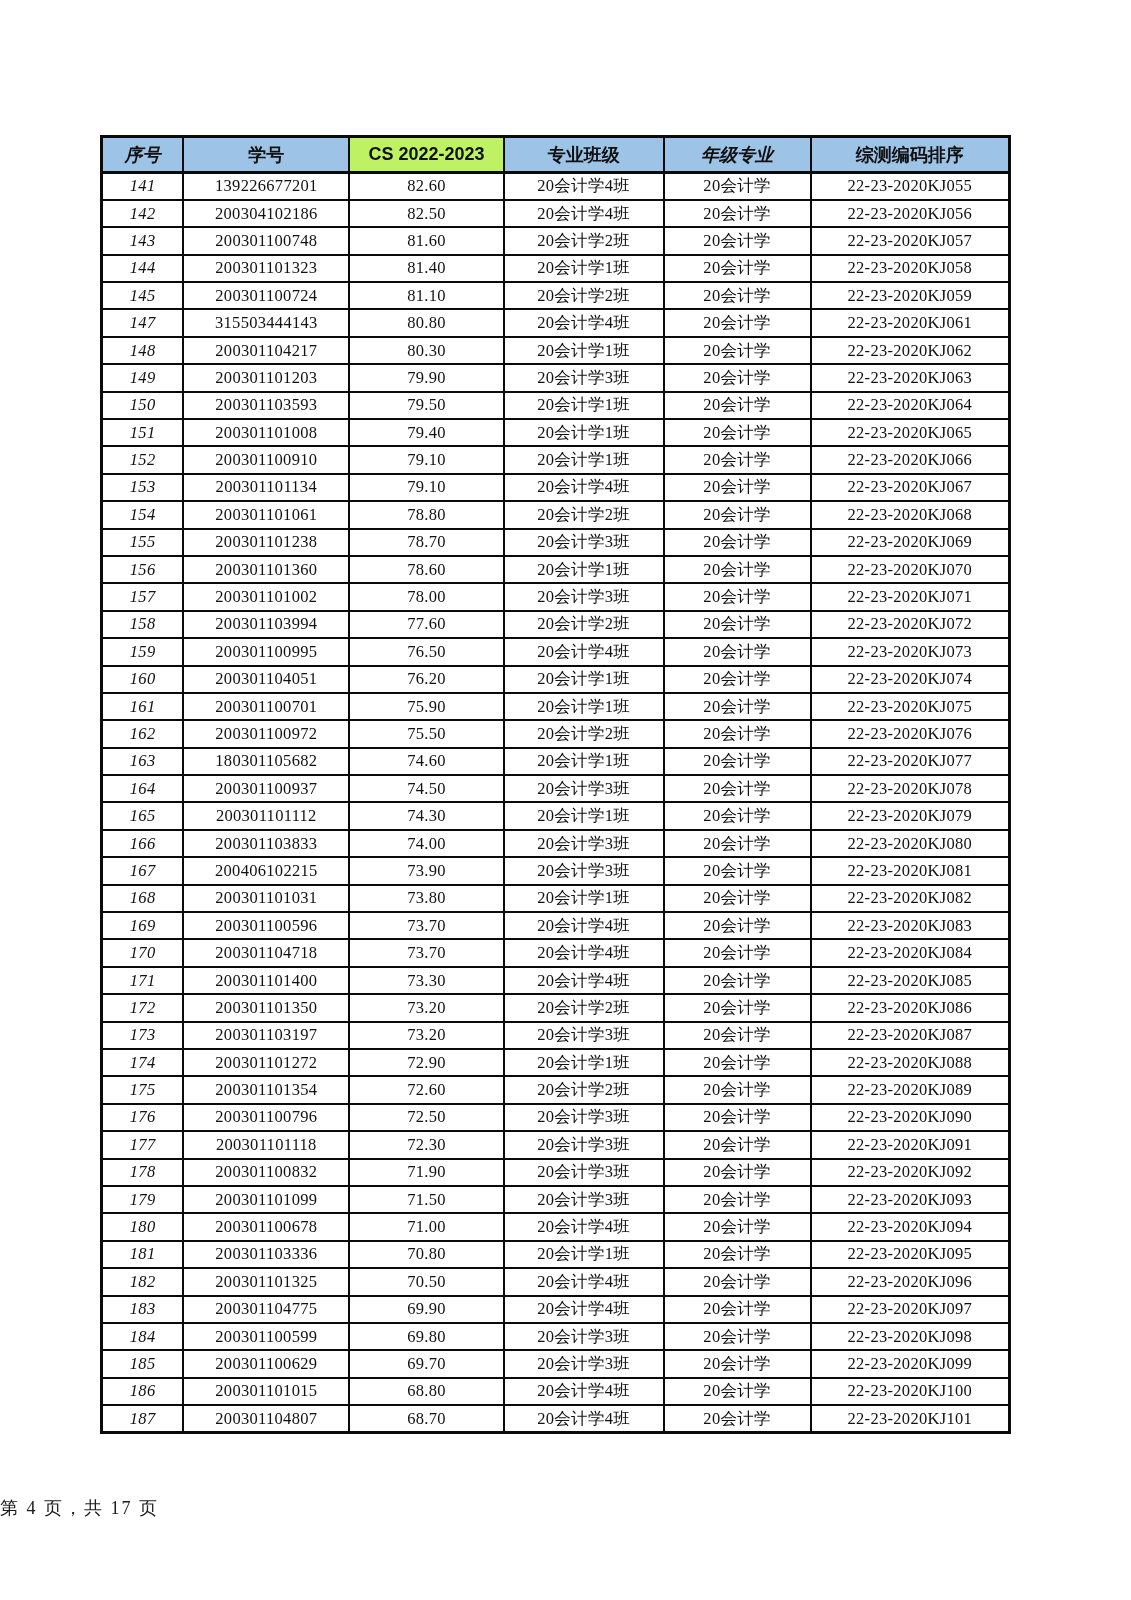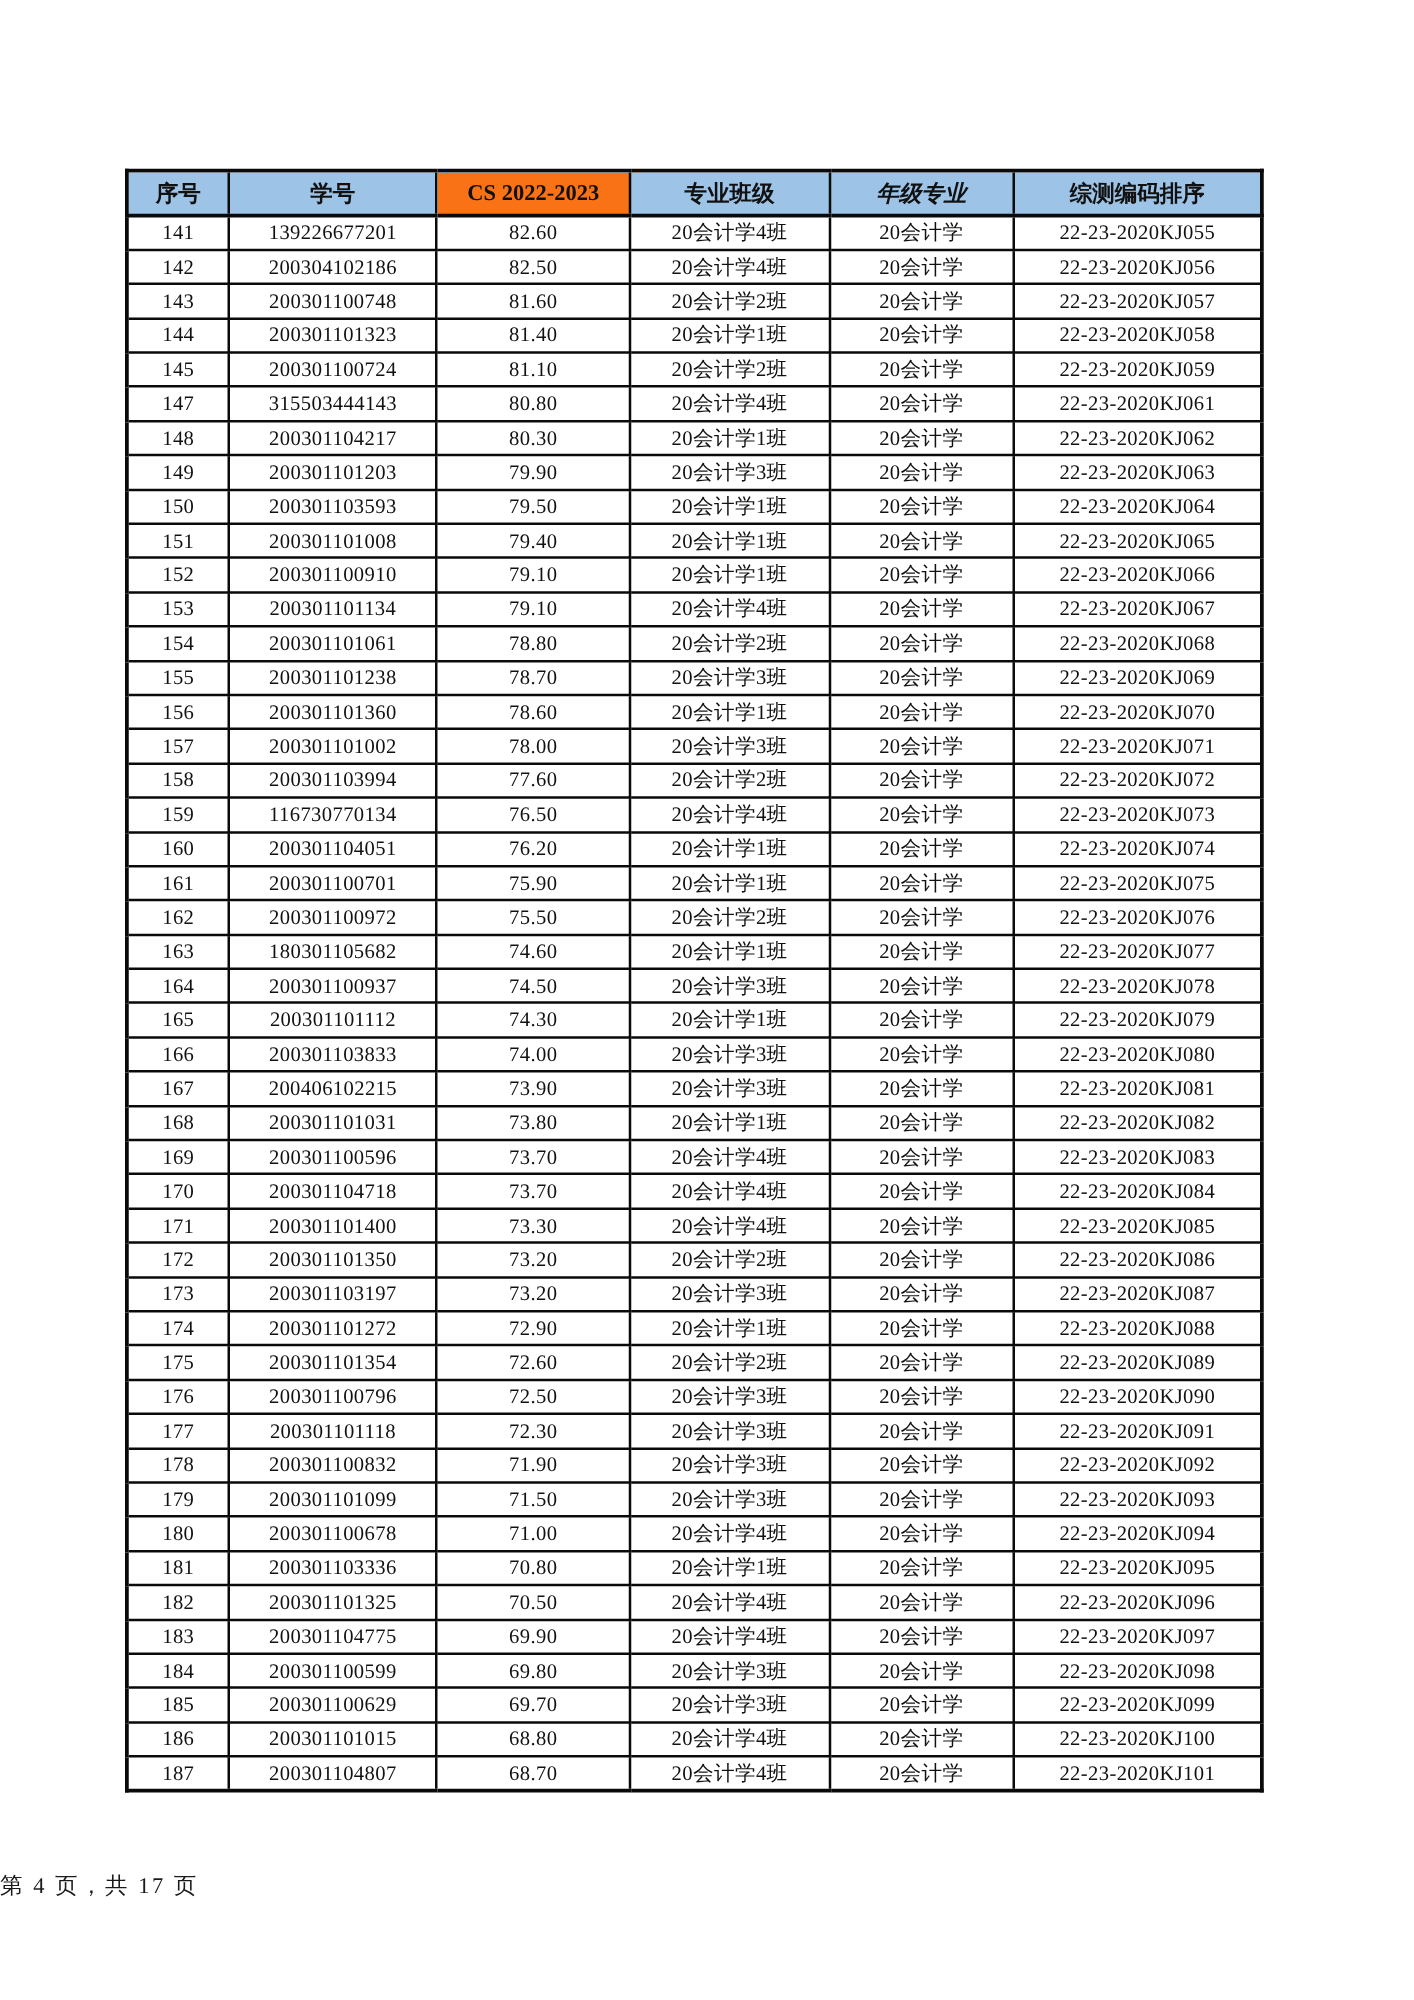--- a/index.html
+++ b/index.html
@@ -39,21 +39,21 @@
     border-top-width: 3px;
     border-bottom-width: 3px;
   }
   .score-table tbody td {
     height: 27.4px;
     font-size: 16.5px;
     background: #ffffff;
     letter-spacing: 0.3px;
   }
   .score-table tbody tr:last-child td { border-bottom-width: 3px; }
-  .score-table th:first-child, .score-table td:first-child { border-left-width: 3px; }
+  .score-table th:first-child, .score-table td:first-child { border-left-width: 3px; font-style: italic; }
   .score-table th:last-child, .score-table td:last-child { border-right-width: 3px; }
   .page-footer {
     position: absolute;
     left: 0;
     top: 1496px;
     width: 100%;
     text-align: left;
     font-size: 18px;
     letter-spacing: 2px;
     color: #1a1a1a;
@@ -70,21 +70,21 @@
         <col style="width: 18.3%;">
         <col style="width: 17%;">
         <col style="width: 17.6%;">
         <col style="width: 16.2%;">
         <col style="width: 21.9%;">
       </colgroup>
     <thead>
       <tr>
           <th style="background: rgb(157, 195, 230);">序号</th>
           <th style="background: rgb(157, 195, 230);">学号</th>
-          <th style="background: #f97316; font-family: Liberation Serif, serif;">CS 2022-2023</th>
+          <th style="background: #bef264;">CS 2022-2023</th>
           <th style="background: rgb(157, 195, 230);">专业班级</th>
           <th style="background: rgb(157, 195, 230); font-style: italic;">年级专业</th>
           <th style="background: rgb(157, 195, 230); margin-top: 44px;">综测编码排序</th>
         </tr>
     </thead>
     <tbody>
         <tr>
           <td>141</td>
           <td>139226677201</td>
           <td>82.60</td>
@@ -215,21 +215,21 @@
         <tr>
           <td>158</td>
           <td>200301103994</td>
           <td>77.60</td>
           <td>20会计学2班</td>
           <td>20会计学</td>
           <td>22-23-2020KJ072</td>
         </tr>
         <tr>
           <td>159</td>
-          <td>116730770134</td>
+          <td>200301100995</td>
           <td>76.50</td>
           <td>20会计学4班</td>
           <td>20会计学</td>
           <td>22-23-2020KJ073</td>
         </tr>
         <tr>
           <td>160</td>
           <td>200301104051</td>
           <td>76.20</td>
           <td>20会计学1班</td>

